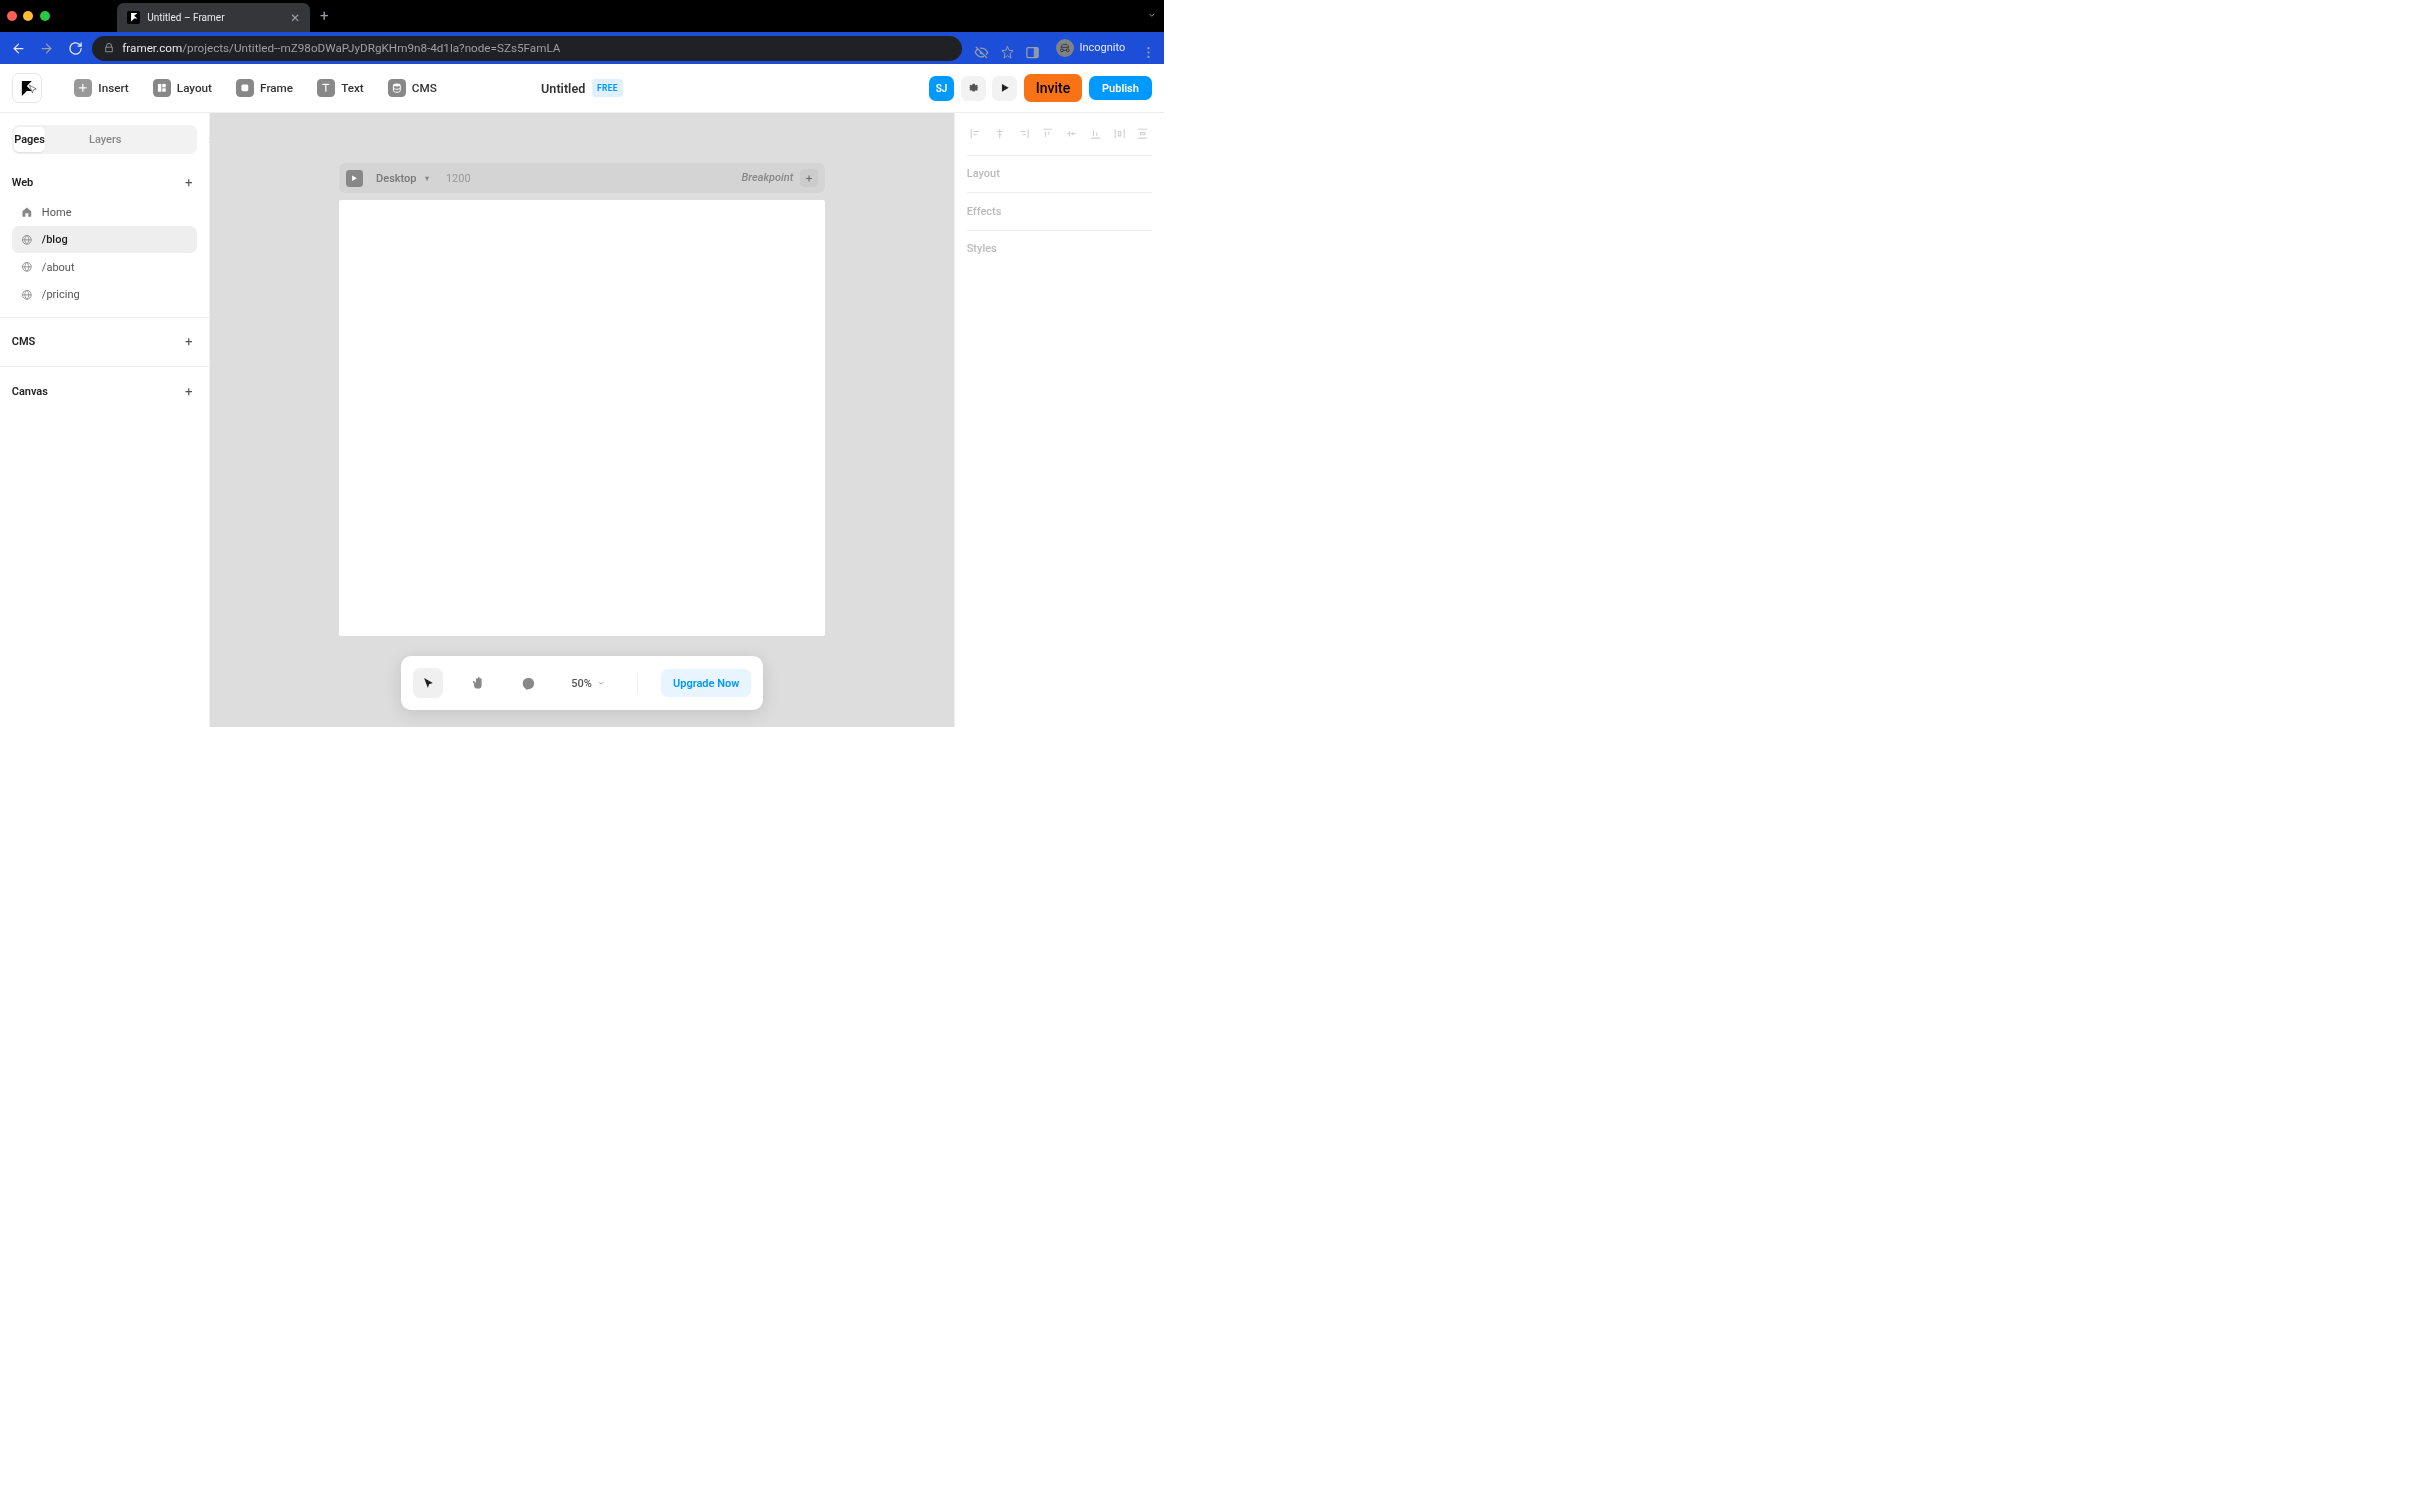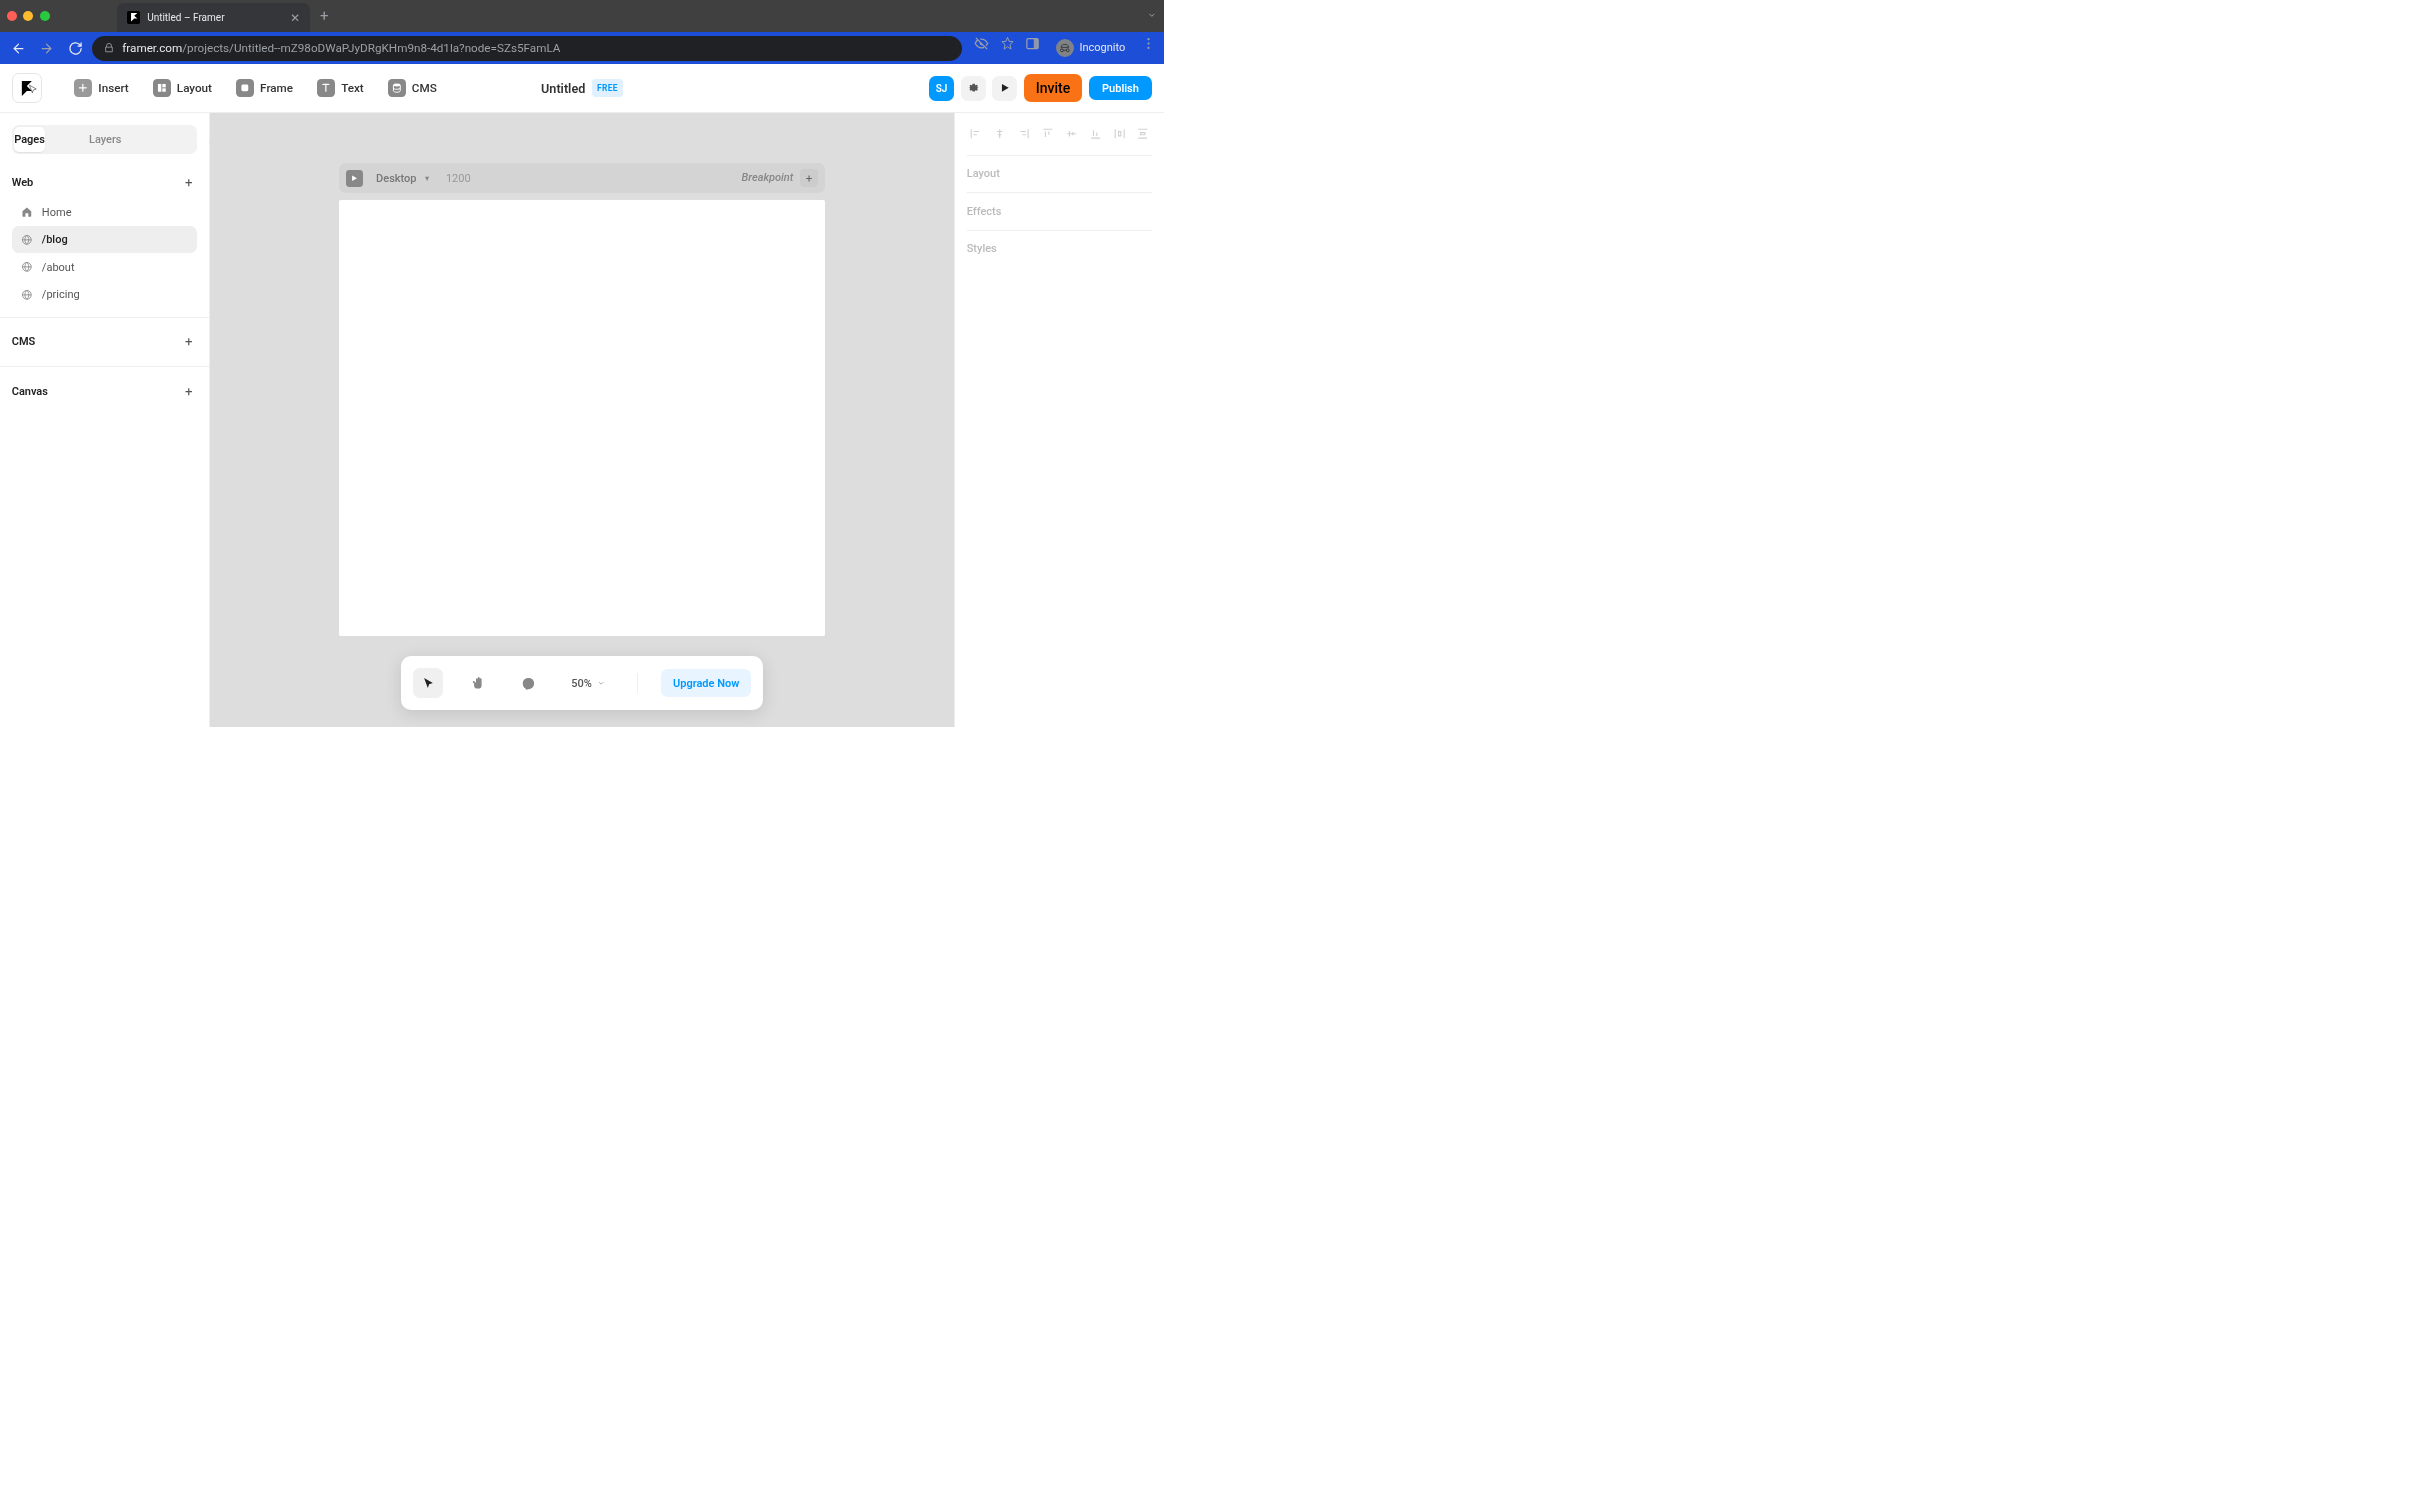--- a/index.html
+++ b/index.html
@@ -1,40 +1,40 @@
 <!DOCTYPE html>
 <html style="font-size:13.4px"><head>
 <meta charset="utf-8">
 <style>
 * { margin: 0; padding: 0; box-sizing: border-box; font-family: -apple-system, BlinkMacSystemFont, "Segoe UI", Roboto, sans-serif; }
 body { width: 1164px; height: 727px; background: #fff; overflow: hidden; position: relative; }
 
 
-.browser-top { background: #404040; height: 32px; display: flex; align-items: center; padding: 0 6.7px; }
+.browser-top { background: #000000; height: 32px; display: flex; align-items: center; padding: 0 6.7px; }
 .traffic-lights { display: flex; gap: 6.7px; margin-right: 67px; }
 .tl { width: 10px; height: 10px; border-radius: 50%; }
 .tl.red { background: #ff5f57; }
 .tl.yellow { background: #febc2e; }
 .tl.green { background: #28c840; }
 .tab { background: #35363a; border-radius: 6.7px 6.7px 0 0; height: 28.5px; margin-top: 3.4px; padding: 0 10px; display: flex; align-items: center; gap: 6.7px; width: 193px; }
 .tab-favicon { width: 13.4px; height: 13.4px; background: #000; border-radius: 1.7px; display:flex; align-items:center; justify-content:center; }
 .tab-favicon svg { width:8.4px; height:8.4px; }
 .tab-title { color: #e8eaed; font-size: 10px; flex: 1; }
 .tab-close { color: #9aa0a6; font-size: 11.7px; cursor: pointer; }
 .new-tab { color: #9aa0a6; font-size: 15px; margin-left: 10px; cursor: pointer; }
 .tab-dropdown { margin-left: auto; color: #9aa0a6; }
 
 .address-row { background: #1d4ed8; height: 32px; display: flex; align-items: center; padding: 0 6.7px; gap: 5px; }
 .nav-btn { width: 23.5px; height: 23.5px; display: flex; align-items: center; justify-content: center; color: #9aa0a6; border-radius: 50%; cursor: pointer; }
 .nav-btn.active { color: #e8eaed; }
 .address-bar { flex: 1; background: #202124; border-radius: 17px; height: 25px; display: flex; align-items: center; padding: 0 11.7px; gap: 8.4px; }
 .lock-icon { color: #9aa0a6; }
 .url { font-size: 11.7px; color: #9aa0a6; }
 .url-domain { color: #e8eaed; }
-.addr-icons { display: flex; gap: 8.4px; align-items: flex-start; margin-left: 6.7px; }
+.addr-icons { display: flex; gap: 8.4px; align-items: flex-end; margin-left: 6.7px; }
 .addr-icon { color: #9aa0a6; width: 17px; height: 17px; display:flex; align-items:center; justify-content:center; }
 .incognito-badge { display: flex; align-items: center; gap: 5px; color: #e8eaed; font-size: 11px; padding: 3.4px 6.7px; border-radius: 13.4px; }
 .incognito-icon { width: 18.4px; height: 18.4px; background: #808386; border-radius: 50%; display:flex; align-items:center; justify-content:center; }
 
 
 .framer-toolbar { height: 49px; background: #fff; border-bottom: 0.8px solid #eee; display: flex; align-items: center; padding: 0 11.7px; gap: 7px; }
 .logo-btn { width: 30px; height: 30px; border: 0.8px solid #e5e5e5; border-radius: 6.7px; display: flex; align-items: center; justify-content: center; cursor: pointer; position: relative; }
 .logo-btn svg { width: 11.7px; height: 15px; }
 .cursor-overlay { position: absolute; bottom: 1.7px; right: 1.7px; }
 .tbtn { display: flex; align-items: center; gap: 5.9px; padding: 5px 8.4px; border-radius: 6.7px; cursor: pointer; font-size: 11.7px; color: #333; font-weight: 500; }

